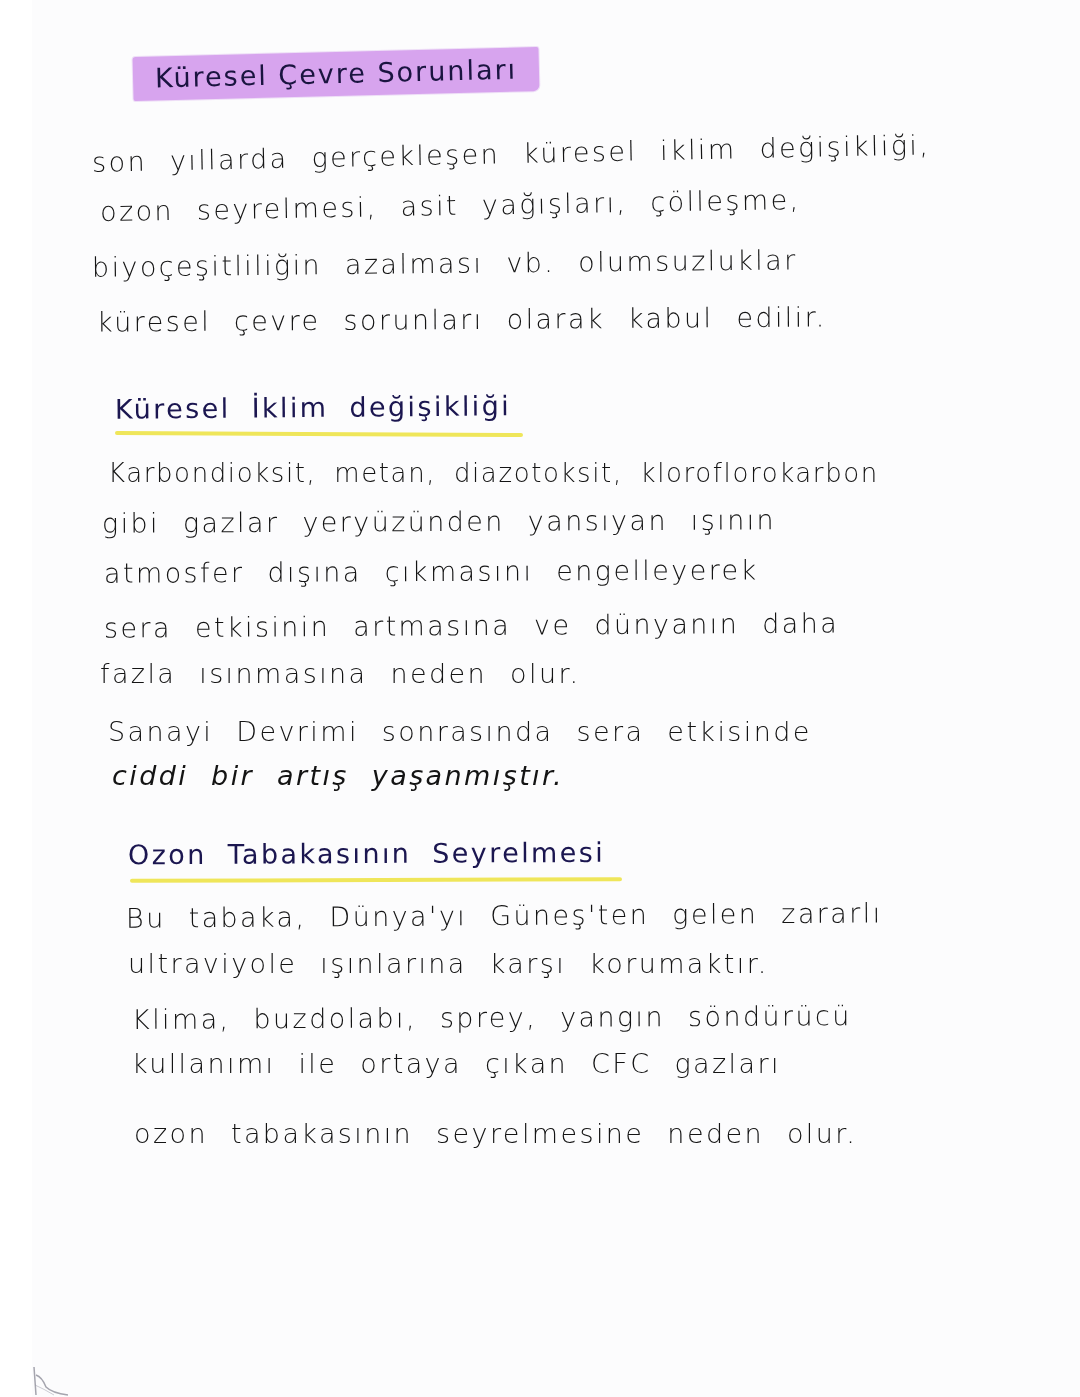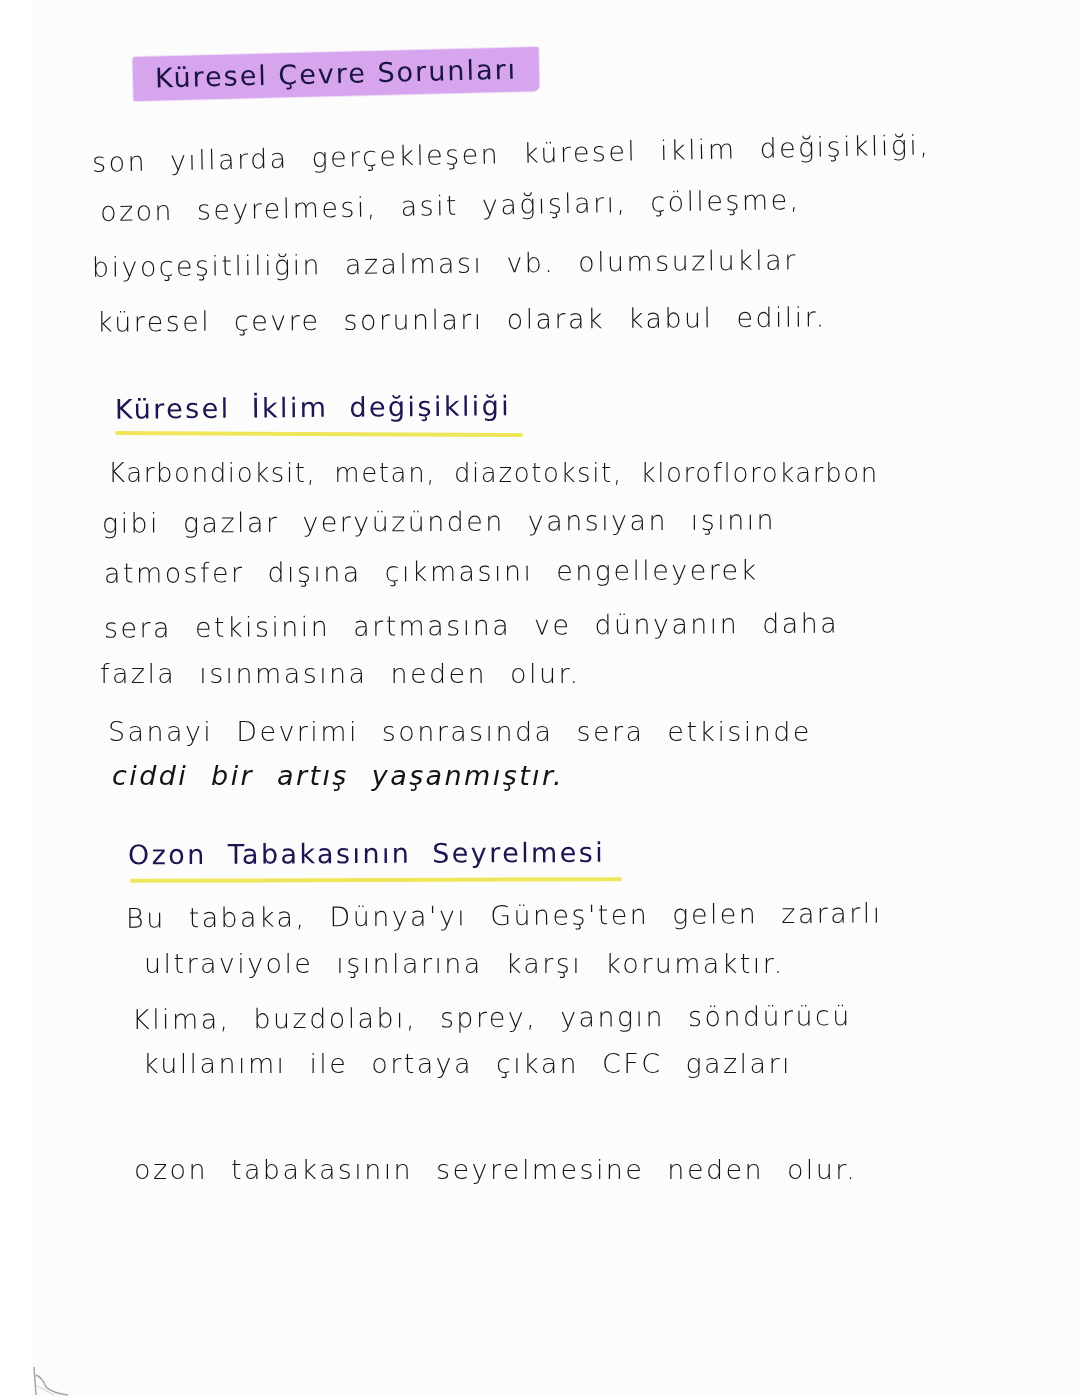--- a/index.html
+++ b/index.html
@@ -108,21 +108,21 @@
 <div class="line" style="left:104px; top:558px; transform:rotate(-0.3deg);">atmosfer dışına çıkmasını engelleyerek</div>
 <div class="line" style="left:104px; top:612px; transform:rotate(-0.4deg);">sera etkisinin artmasına ve dünyanın daha</div>
 <div class="line" style="left:100px; top:660px;">fazla ısınmasına neden olur.</div>
 <div class="line" style="left:108px; top:718px;">Sanayi Devrimi sonrasında sera etkisinde</div>
 <div class="line" style="left:112px; top:762px;font-style:italic;">ciddi bir artış yaşanmıştır.</div>
 
 <div class="heading" style="left:128px; top:840px; transform:rotate(-0.3deg);">Ozon Tabakasının Seyrelmesi</div>
 <div class="underline" style="left:130px; top:878px; width:492px; transform:rotate(-0.2deg);"></div>
 
 <div class="line" style="left:126px; top:902px; transform:rotate(-0.4deg);">Bu tabaka, Dünya'yı Güneş'ten gelen zararlı</div>
-<div class="line" style="left:128px; top:950px;margin-left:16px;">ultraviyole ışınlarına karşı korumaktır.</div>
+<div class="line" style="left:128px; top:950px;">ultraviyole ışınlarına karşı korumaktır.</div>
 <div class="line" style="left:132px; top:1004px; transform:rotate(-0.3deg);">Klima, buzdolabı, sprey, yangın söndürücü</div>
-<div class="line" style="left:132px; top:1050px;margin-left:11px;">kullanımı ile ortaya çıkan CFC gazları</div>
-<div class="line" style="left:134px; top:1156px;">ozon tabakasının seyrelmesine neden olur.</div>
+<div class="line" style="left:132px; top:1050px;">kullanımı ile ortaya çıkan CFC gazları</div>
+<div class="line" style="left:134px; top:1120px;">ozon tabakasının seyrelmesine neden olur.</div>
 
 <svg class="corner-mark" viewBox="0 0 40 32">
   <path d="M2 2 L4 30 M4 10 Q10 12 14 22 Q20 28 36 30" stroke="#6a6a7a" stroke-width="1.5" fill="none" opacity="0.6"></path>
   <path d="M3 20 Q12 24 22 30" stroke="#9a9aa8" stroke-width="1" fill="none" opacity="0.5"></path>
 </svg>
 
 </body></html>

